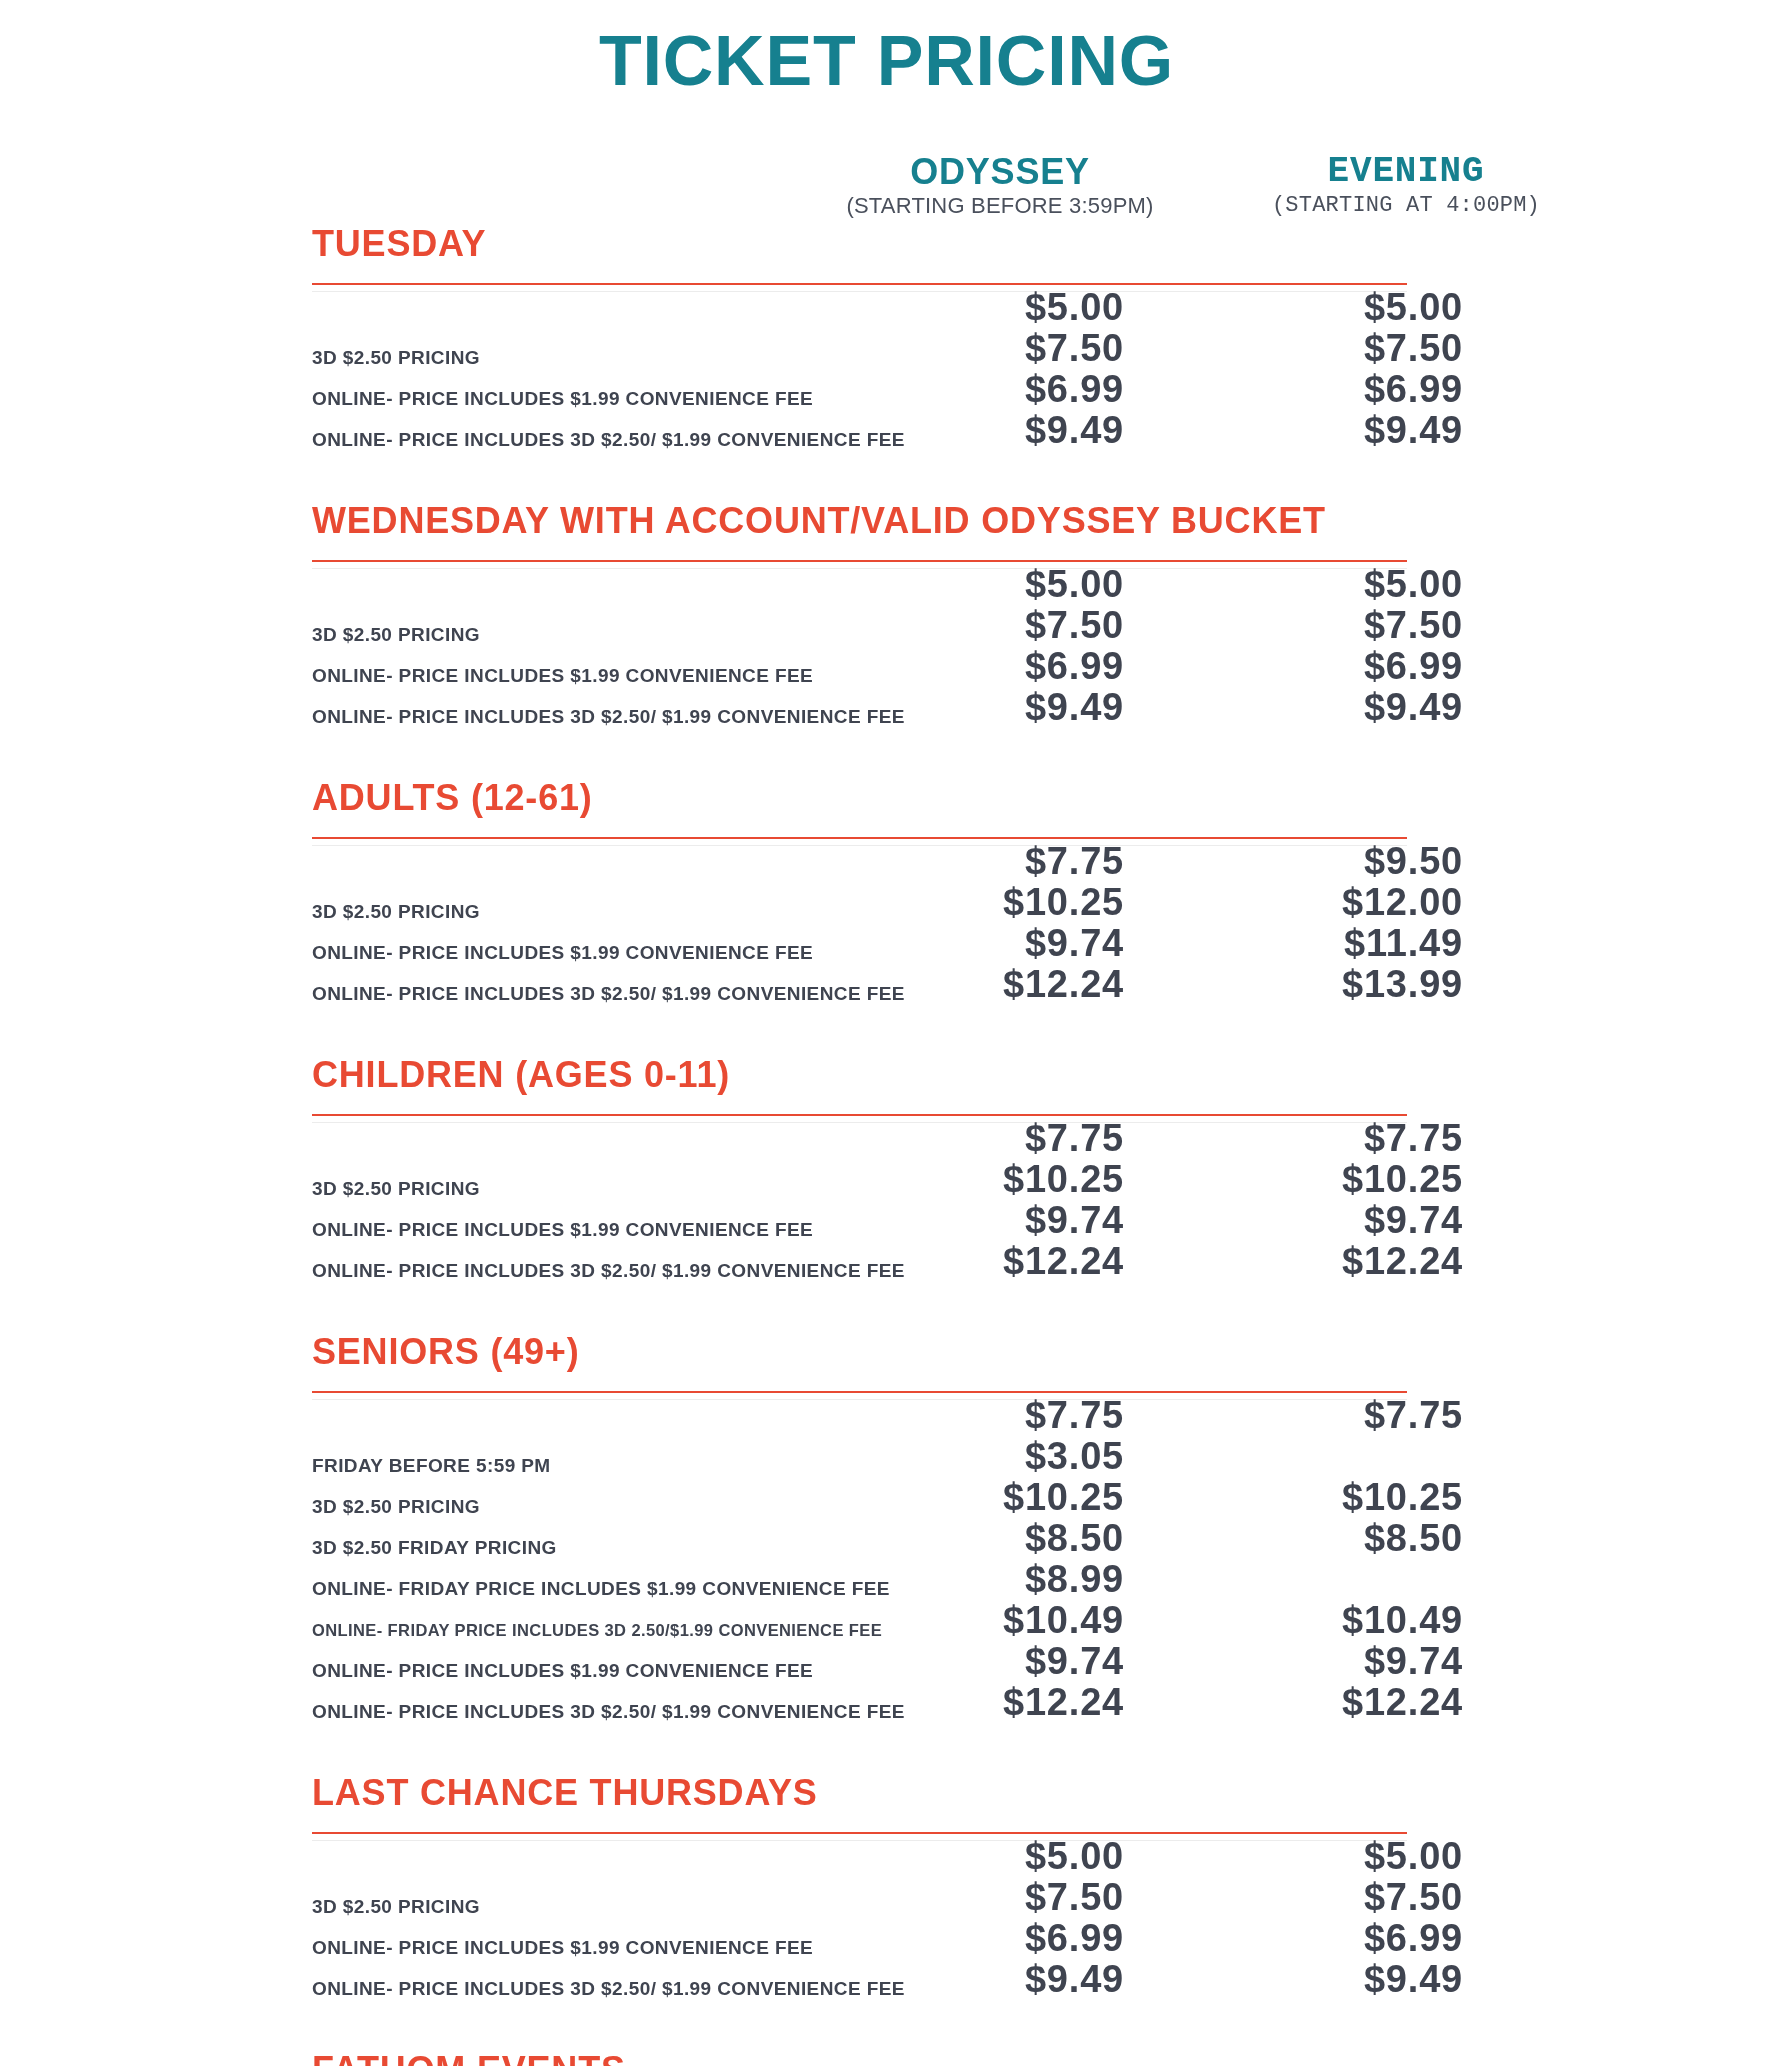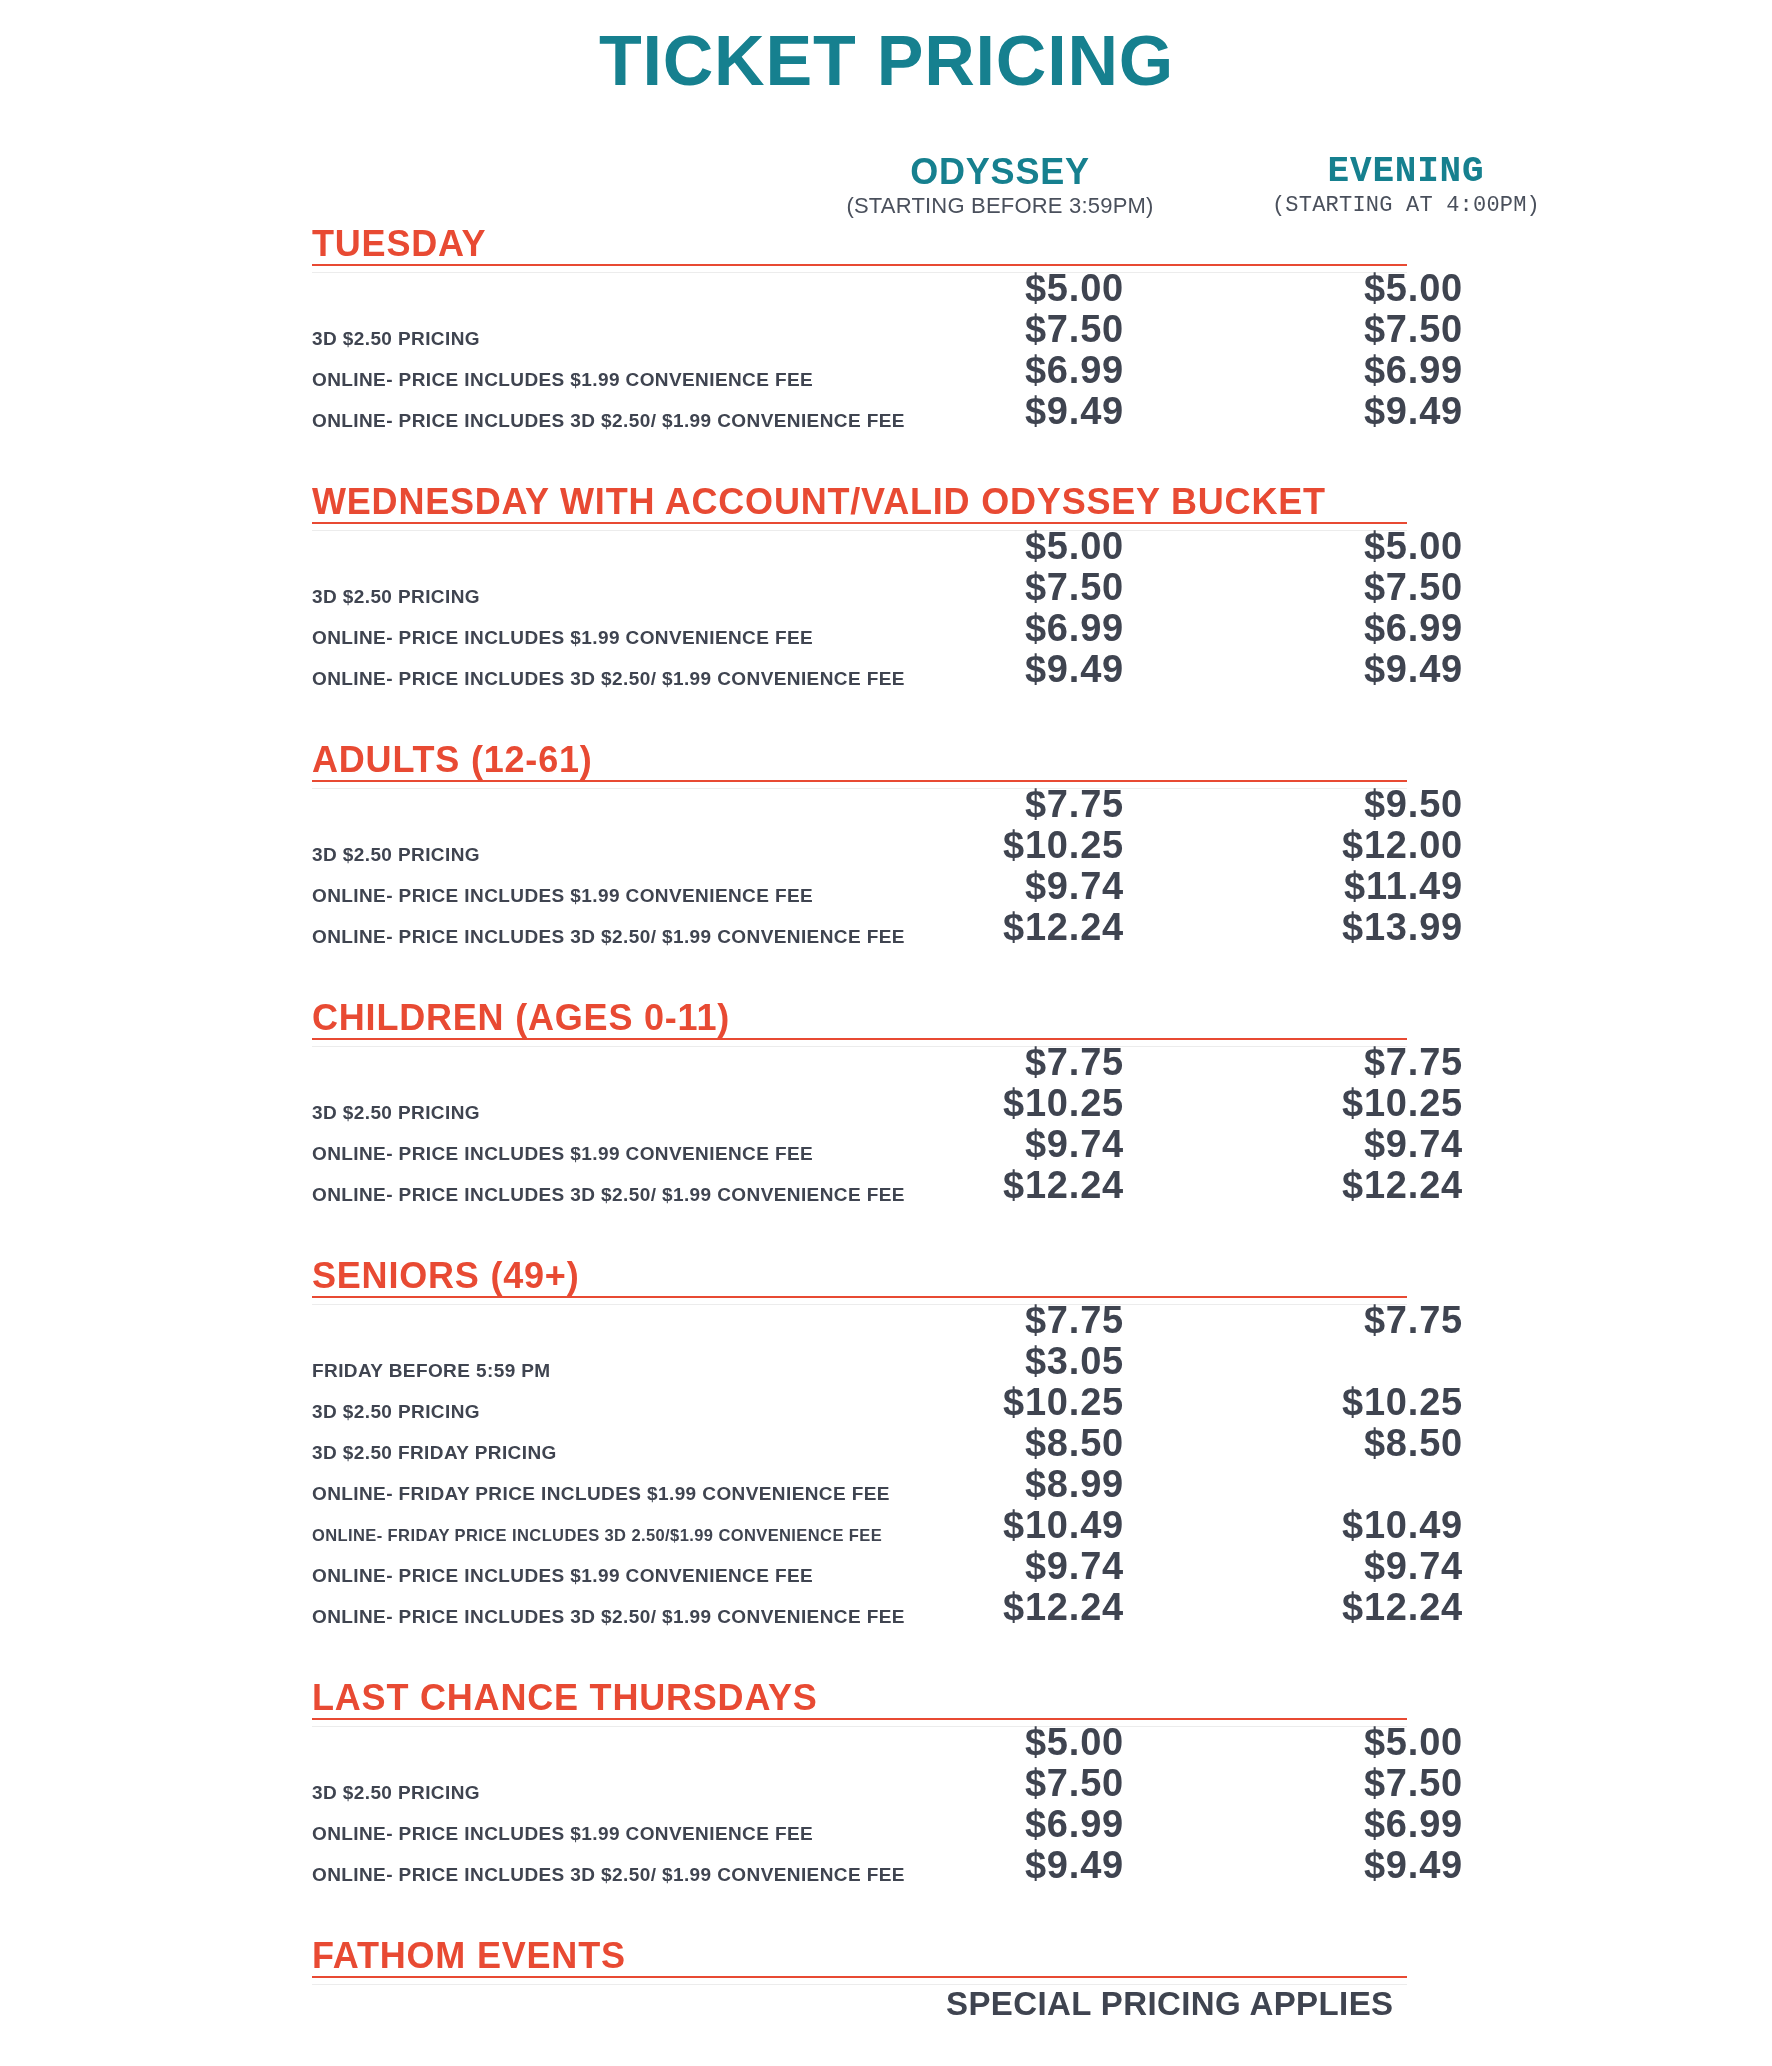--- a/index.html
+++ b/index.html
@@ -51,21 +51,21 @@
     border-bottom:2.9px solid var(--red);
   }
   .sec-head::after{
     content:'';position:absolute;left:0;right:0;bottom:-8.3px;height:1.2px;
     background:var(--rule);
   }
   .sec-title{
     margin:0;
     font-size:36px;line-height:1.0;font-weight:bold;
     letter-spacing:0.8px;color:var(--red);
-    padding-bottom:2px;
+    padding-bottom:21px;
     white-space:nowrap;
   }
   .rows{margin-top:5px;}
   .price-row{position:relative;height:41px;}
   .row-label{
     position:absolute;left:312px;bottom:5.8px;
     font-size:19px;font-weight:bold;letter-spacing:0.4px;
     color:var(--dark);line-height:1;white-space:nowrap;
   }
   .row-label.small{font-size:16.5px;}

